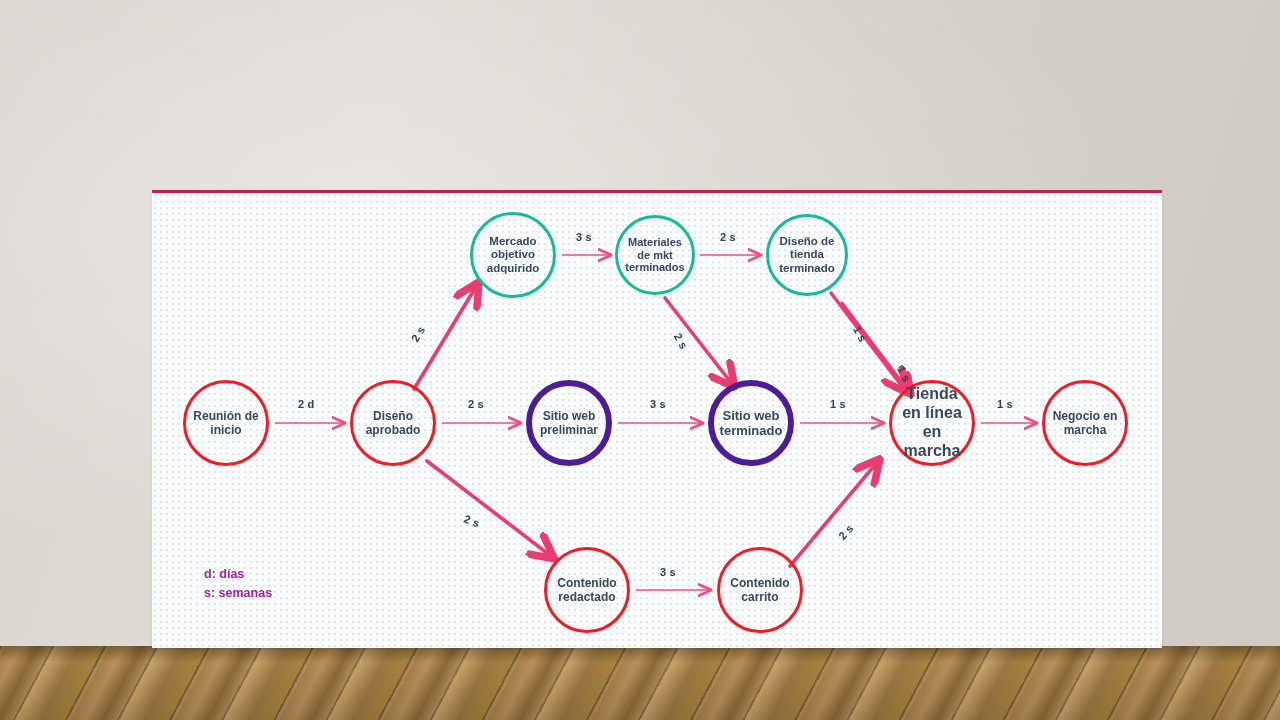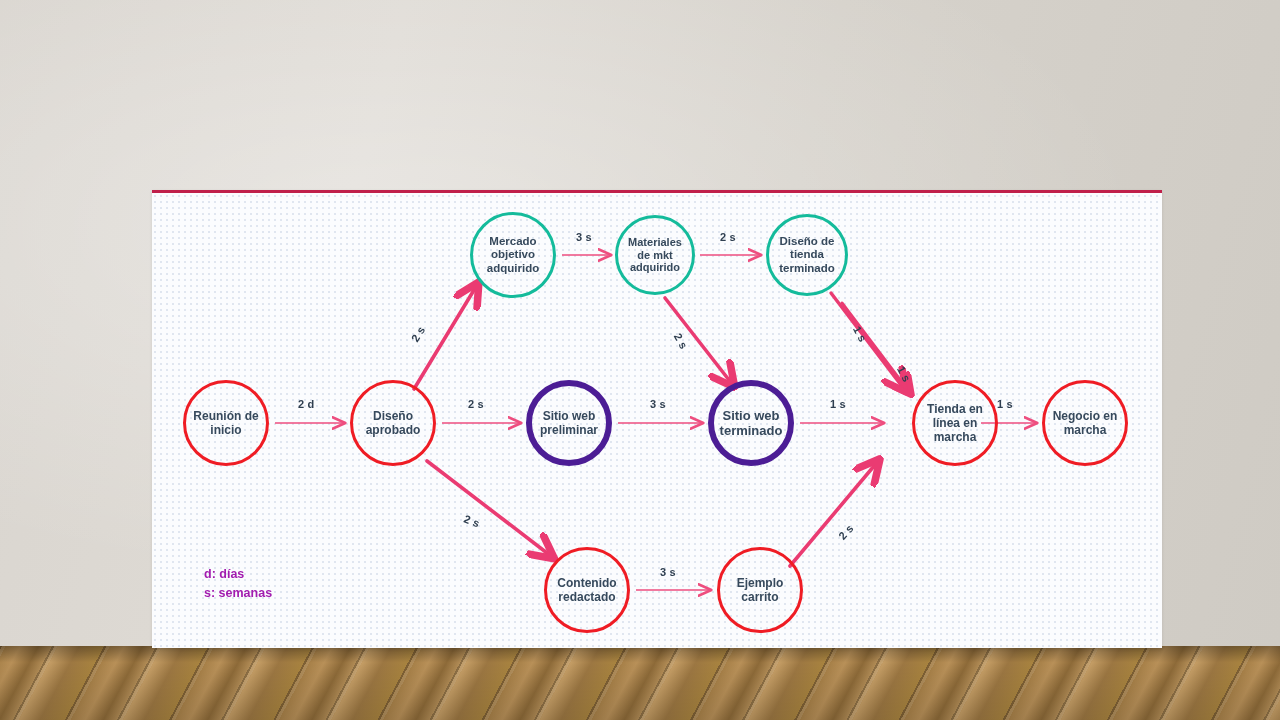--- a/index.html
+++ b/index.html
@@ -139,46 +139,46 @@
       </div>
 
       <div class="node orange" style="left:374px;top:187px;width:86px;height:86px;font-size:12px;">
         <span>Sitio web preliminar</span>
       </div>
 
       <div class="node orange" style="left:556px;top:187px;width:86px;height:86px;font-size:13px;">
         <span>Sitio web terminado</span>
       </div>
 
-      <div class="node red" style="left:760px;top:187px;width:86px;height:86px;font-size:12px;">
+      <div class="node red" style="left:737px;top:187px;width:86px;height:86px;font-size:16px;">
         <span>Tienda en línea en marcha</span>
       </div>
 
       <div class="node red" style="left:890px;top:187px;width:86px;height:86px;font-size:12px;">
         <span>Negocio en marcha</span>
       </div>
 
       <div class="node teal" style="left:318px;top:19px;width:86px;height:86px;font-size:11.5px;align-items:center;">
         <span>Mercado objetivo adquirido</span>
       </div>
 
       <div class="node teal" style="left:463px;top:22px;width:80px;height:80px;font-size:11px;">
-        <span>Materiales de mkt adquirido</span>
+        <span>Materiales de mkt terminados</span>
       </div>
 
       <div class="node teal" style="left:614px;top:21px;width:82px;height:82px;font-size:11.5px;">
         <span>Diseño de tienda terminado</span>
       </div>
 
       <div class="node red" style="left:392px;top:354px;width:86px;height:86px;font-size:12px;">
         <span>Contenido redactado</span>
       </div>
 
       <div class="node red" style="left:565px;top:354px;width:86px;height:86px;font-size:12px;">
-        <span>Ejemplo carrito</span>
+        <span>Contenido carrito</span>
       </div>
 
       <div class="elabel" style="left:146px;top:205px;">2 d</div>
       <div class="elabel" style="left:316px;top:205px;">2 s</div>
       <div class="elabel" style="left:498px;top:205px;">3 s</div>
       <div class="elabel" style="left:678px;top:205px;">1 s</div>
       <div class="elabel" style="left:845px;top:205px;">1 s</div>
 
       <div class="elabel" style="left:424px;top:38px;">3 s</div>
       <div class="elabel" style="left:568px;top:38px;">2 s</div>

